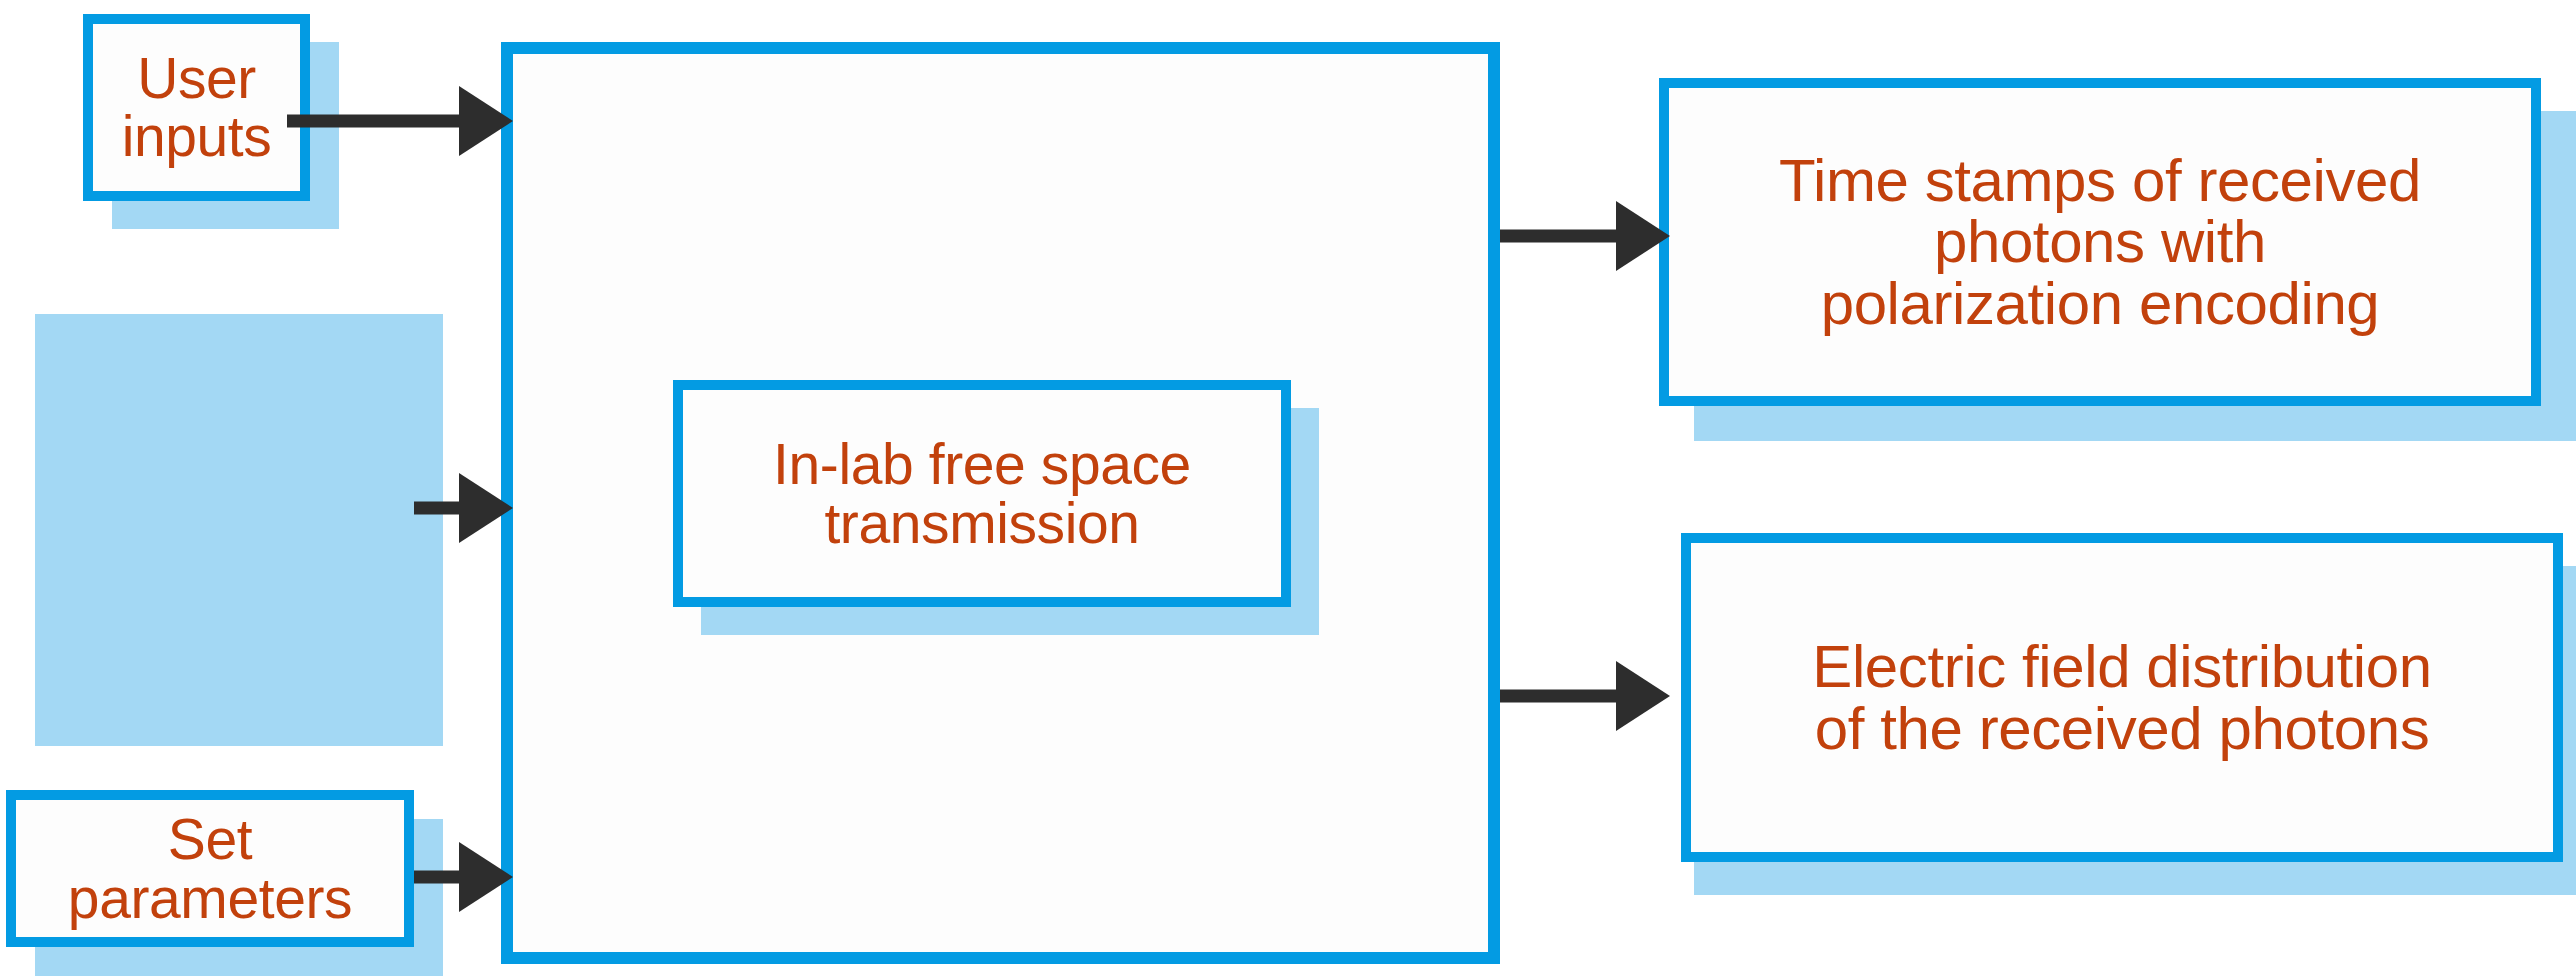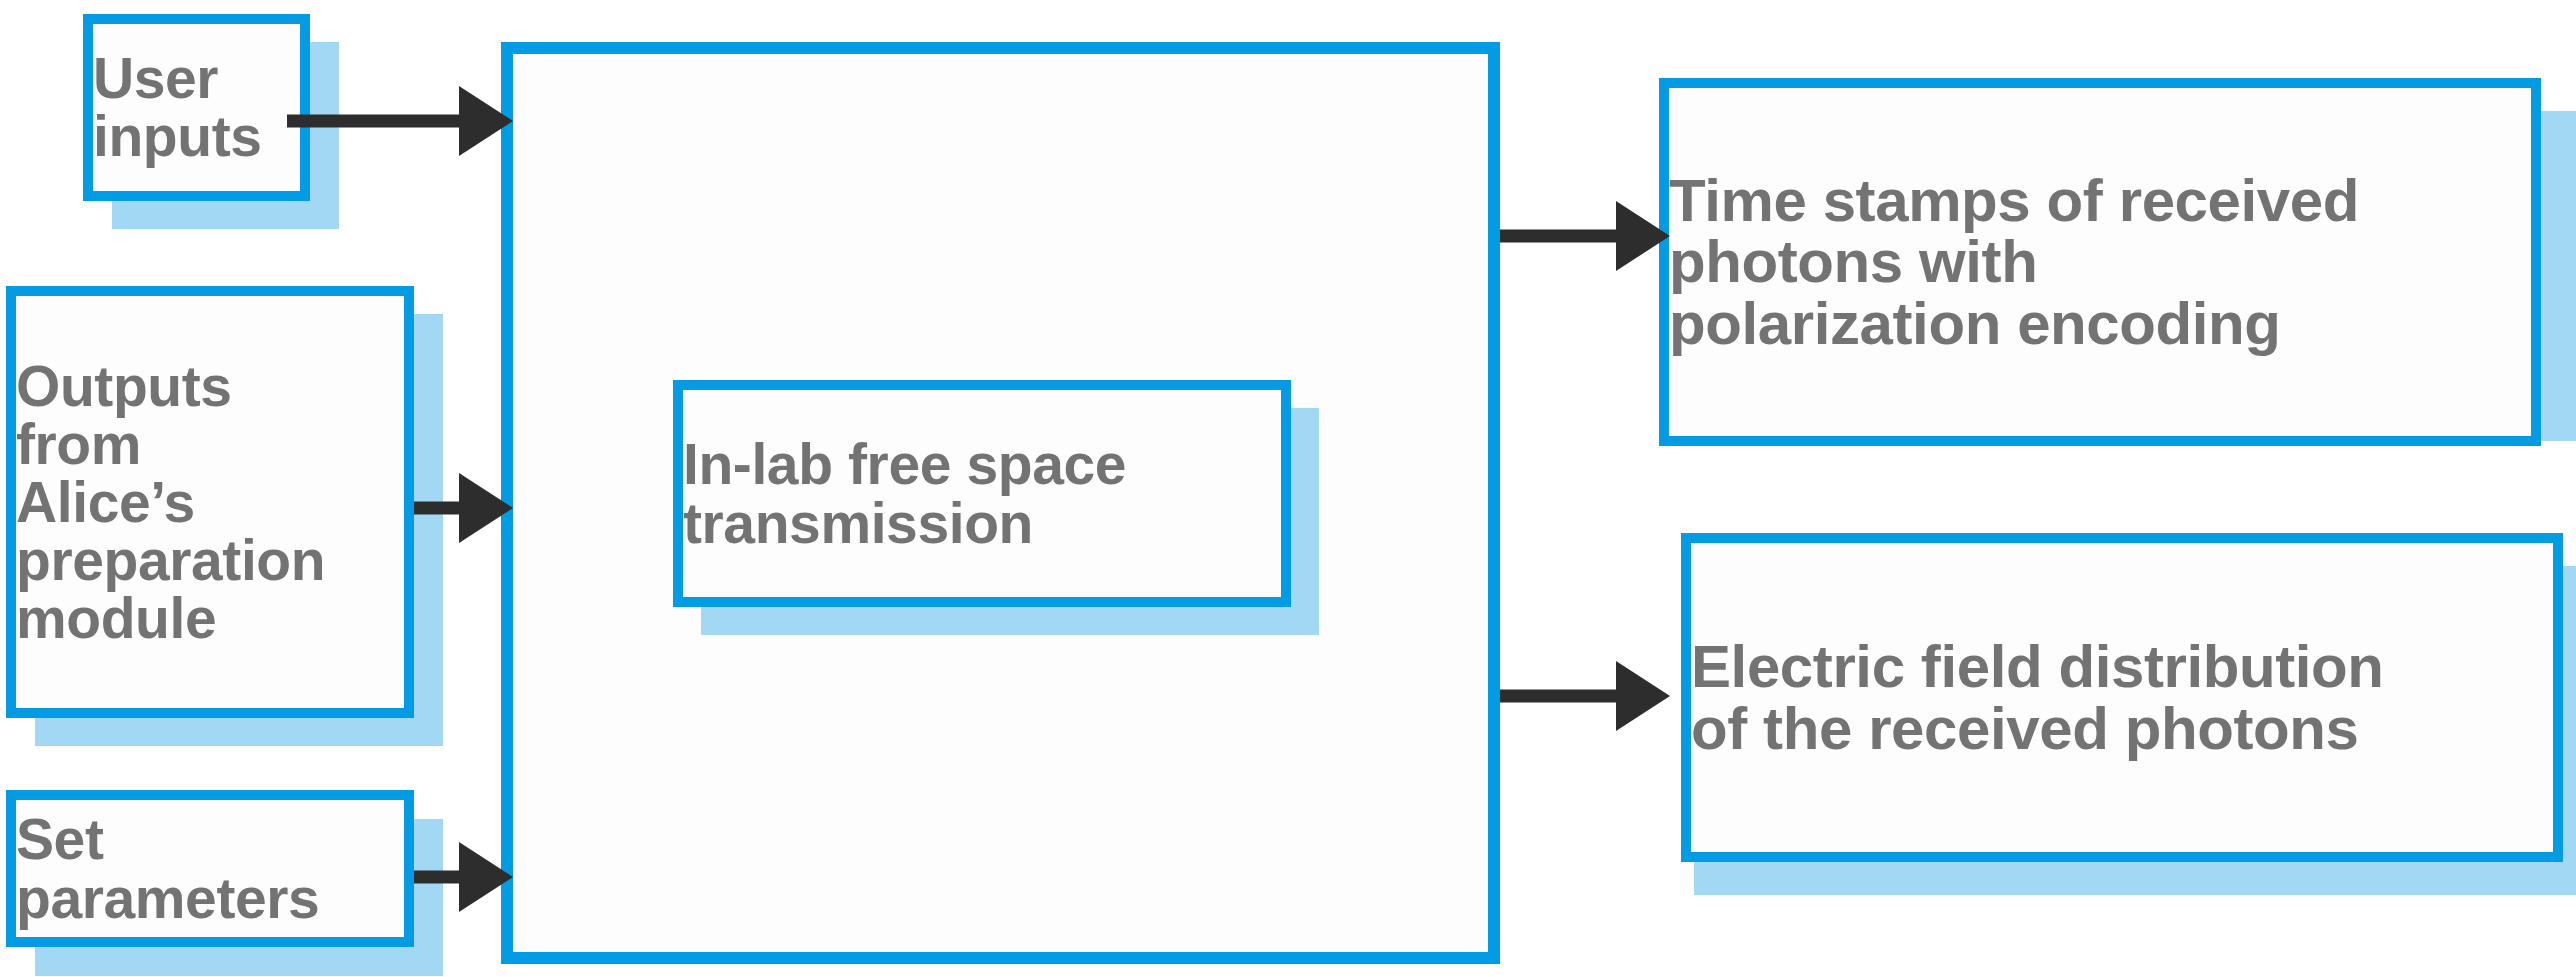--- a/index.html
+++ b/index.html
@@ -26,23 +26,23 @@
   
   .node {
     position: absolute;
     box-sizing: border-box;
     background: #fdfdfd;
     border-style: solid;
     border-color: #039BE3;
     display: flex;
     align-items: center;
     justify-content: center;
-    color: #737373;
+    text-align: center;
+    color: #c2410c;
     z-index: 3;
-    font-weight: bold;
   }
   .node .label {
     display: block;
     width: 100%;
     white-space: pre-line;
     line-height: 1.02;
     letter-spacing: -0.4px;
   }
 
   
@@ -101,21 +101,21 @@
     z-index: 4;
   }
   #shadow-inlab {
     left: 701px; top: 408px;
     width: 618px; height: 227px;
     z-index: 3;
   }
 
   #node-timestamps {
     left: 1659px; top: 78px;
-    width: 882px; height: 368px;
+    width: 882px; height: 328px;
     border-width: 10.6px;
     font-size: 60px;
   }
   #shadow-timestamps {
     left: 1694px; top: 111px;
     width: 882px; height: 330px;
   }
 
   #node-efield {
     left: 1659px; top: 533px;
@@ -186,27 +186,20 @@
   <div class="shadow" id="shadow-efield"></div>
 
   <div class="node" id="node-main-process">
   </div>
 
   <div class="node" id="node-user-inputs">
     <span class="label">User
 inputs</span>
   </div>
 
-  <div class="node" id="node-alice-outputs">
-    <span class="label">Outputs
-from
-Alice’s
-preparation
-module</span>
-  </div>
 
   <div class="node" id="node-set-parameters">
     <span class="label">Set
 parameters</span>
   </div>
 
   <div class="node" id="node-inlab">
     <span class="label">In-lab free space
 transmission</span>
   </div>

